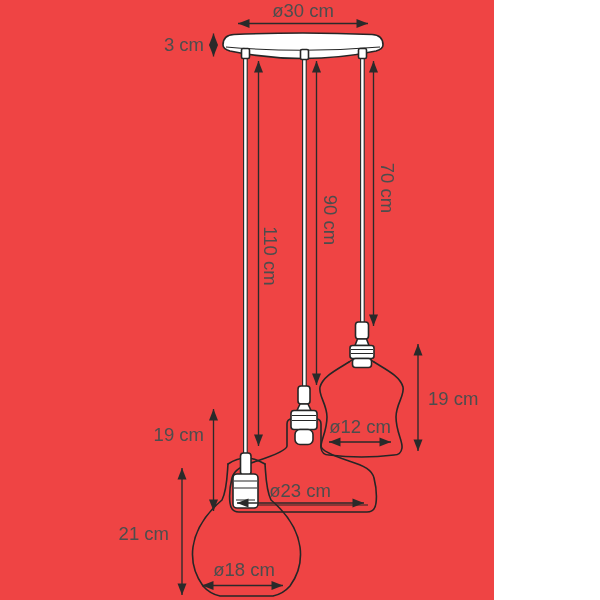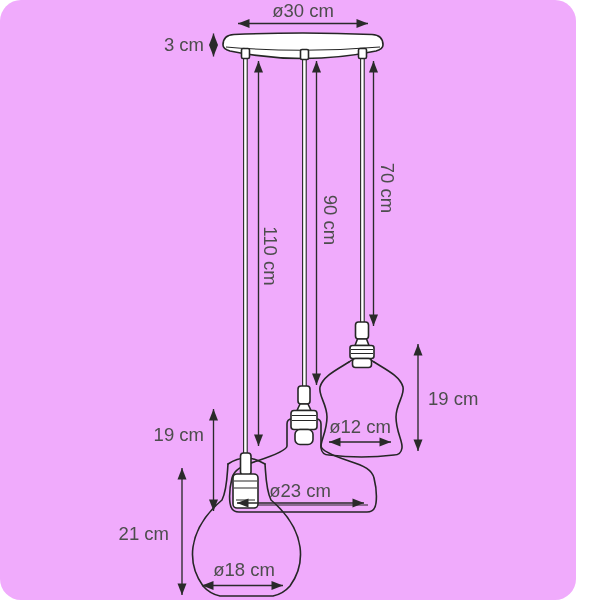--- a/index.html
+++ b/index.html
@@ -1,20 +1,19 @@
 <!DOCTYPE html>
 <html><head>
 <meta charset="utf-8">
 <style>
   html,body{margin:0;padding:0;background:#ffffff;}
   .stage{
-    width:576px;height:600px;position:relative;background:#f0abfc;
+    width:494px;height:600px;position:relative;background:#ef4444;
     font-family:"Liberation Sans", sans-serif;
     overflow:hidden;
-    border-radius:21px;
   }
   svg{display:block}
   .outline{fill:none;stroke:#262626;stroke-width:1.6;stroke-linecap:round;stroke-linejoin:round;}
   .solidpart{fill:#ffffff;stroke:#262626;stroke-width:1.6;stroke-linejoin:round;}
   .rib{fill:none;stroke:#262626;stroke-width:1.1;}
   .dim{stroke:#2a2a2a;stroke-width:1.35;fill:none;}
   .dimtext{fill:#4d4d4d;font-size:18.5px;font-family:"Liberation Sans",sans-serif;}
 </style>
 </head>
 <body>

